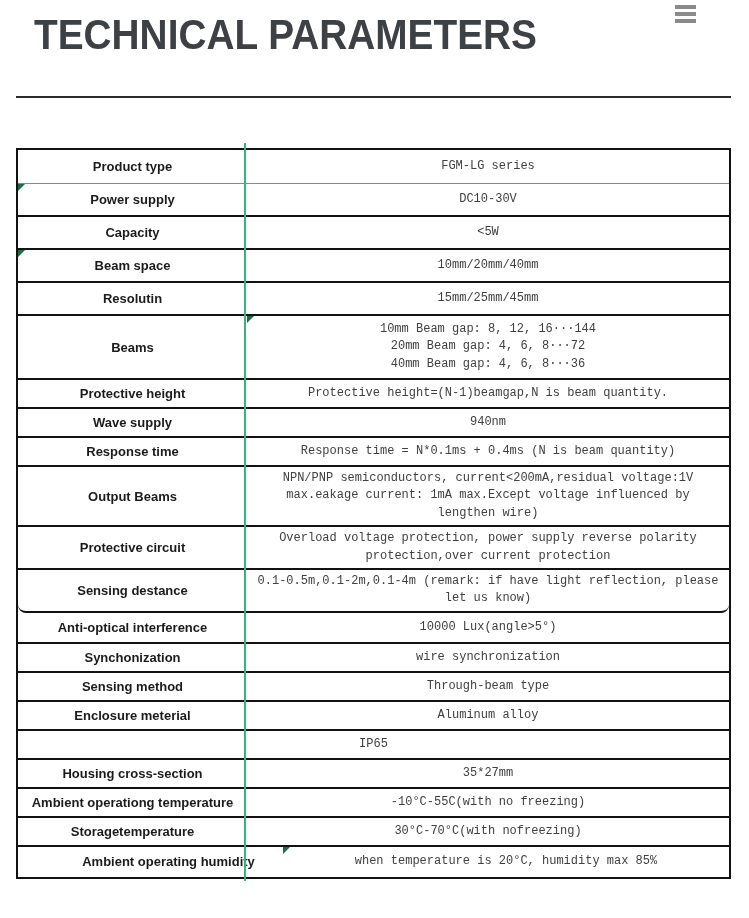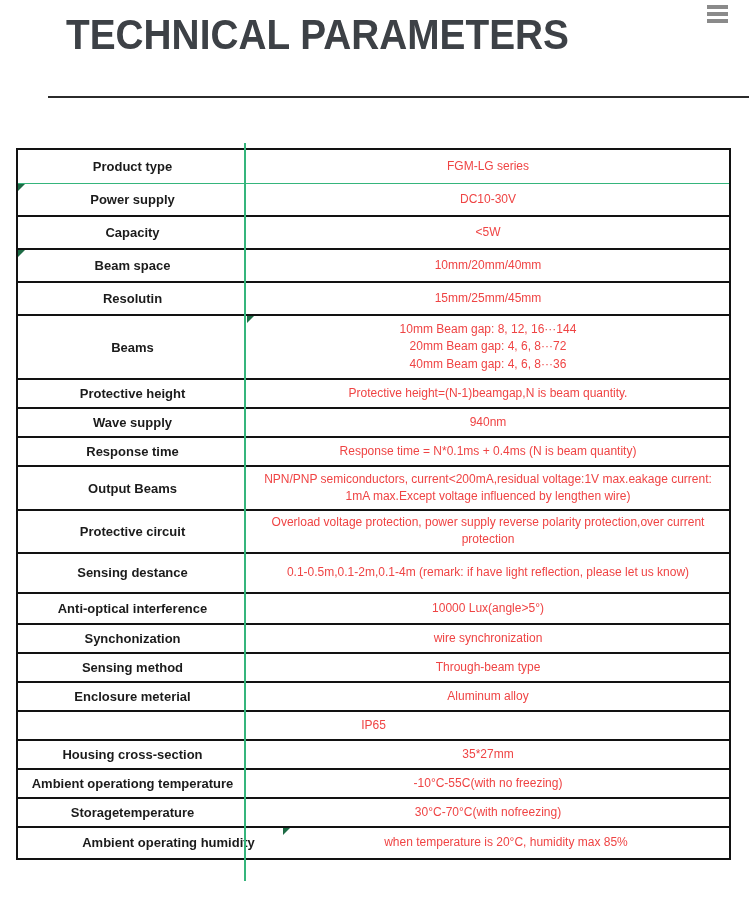--- a/index.html
+++ b/index.html
@@ -11,21 +11,20 @@
     font-family: "Liberation Sans", "DejaVu Sans", sans-serif;
     color: #222;
     overflow: hidden;
   }
 
   
   .page-header {
     position: absolute;
     top: 0; left: 0; right: 0;
     height: 100px;
-    margin-left: 32px;
   }
   .page-title {
     position: absolute;
     top: 10px;
     left: 34px;
     font-size: 40px;
     font-weight: 700;
     letter-spacing: 0px;
     color: #3d4146;
     transform: scale(0.97, 1.08);
@@ -76,21 +75,21 @@
   }
   .t-row:last-child { border-bottom: none; padding-left: 36px; }
 
   
   .t-row:nth-child(1) { min-height: 34px; border-bottom: 1px solid var(--green); }
   .t-row:nth-child(2), .t-row:nth-child(3),
   .t-row:nth-child(4), .t-row:nth-child(5) { min-height: 33px; }
   .t-row:nth-child(6)  { min-height: 64px; }
   .t-row:nth-child(10) { min-height: 44px; }
   .t-row:nth-child(11) { min-height: 42px; }
-  .t-row:nth-child(12) { min-height: 40px; }
+  .t-row:nth-child(12) { min-height: 40px; border-radius: 8px; }
   .t-row:nth-child(13) { min-height: 31px; }
   .t-row:nth-child(21) { min-height: 30px; }
 
   .label-cell {
     position: relative;
     width: 229px;
     flex: 0 0 229px;
     display: flex;
     align-items: center;
     justify-content: center;
@@ -101,24 +100,25 @@
     padding: 3px 6px;
   }
   .value-cell {
     position: relative;
     flex: 1 1 auto;
     display: flex;
     align-items: center;
     justify-content: center;
     text-align: center;
     font-size: 12px;
-    color: #ef4444;
+    color: #404040;
     padding: 3px 8px;
     white-space: pre-line;
     line-height: 1.45;
+    font-family: Liberation Mono, monospace;
   }
 
   
   .has-corner::before {
     content: "";
     position: absolute;
     top: 0; left: 0;
     width: 0; height: 0;
     border-top: 7px solid #1d6b45;
     border-right: 7px solid transparent;

